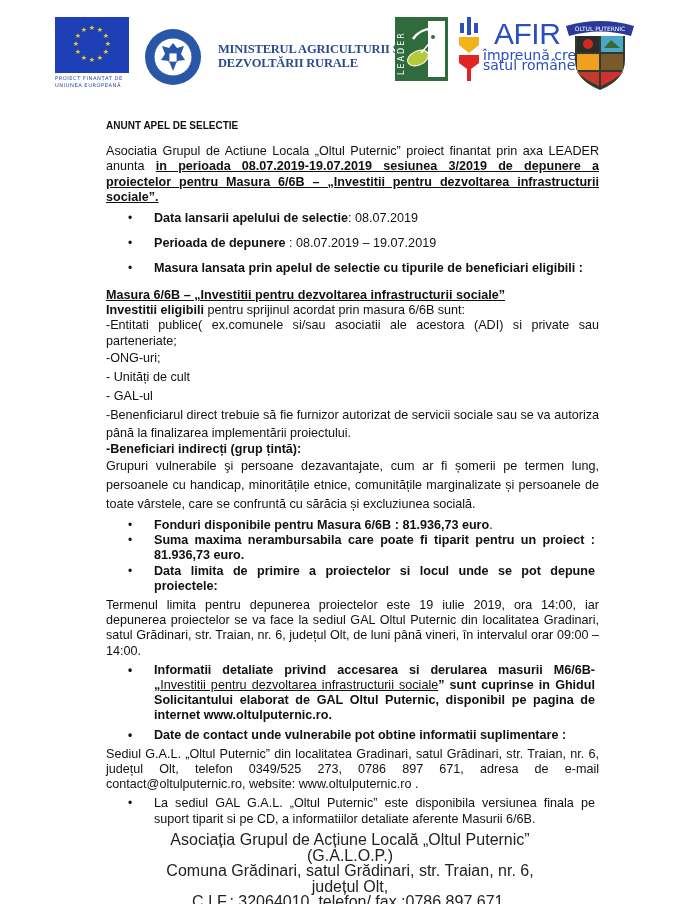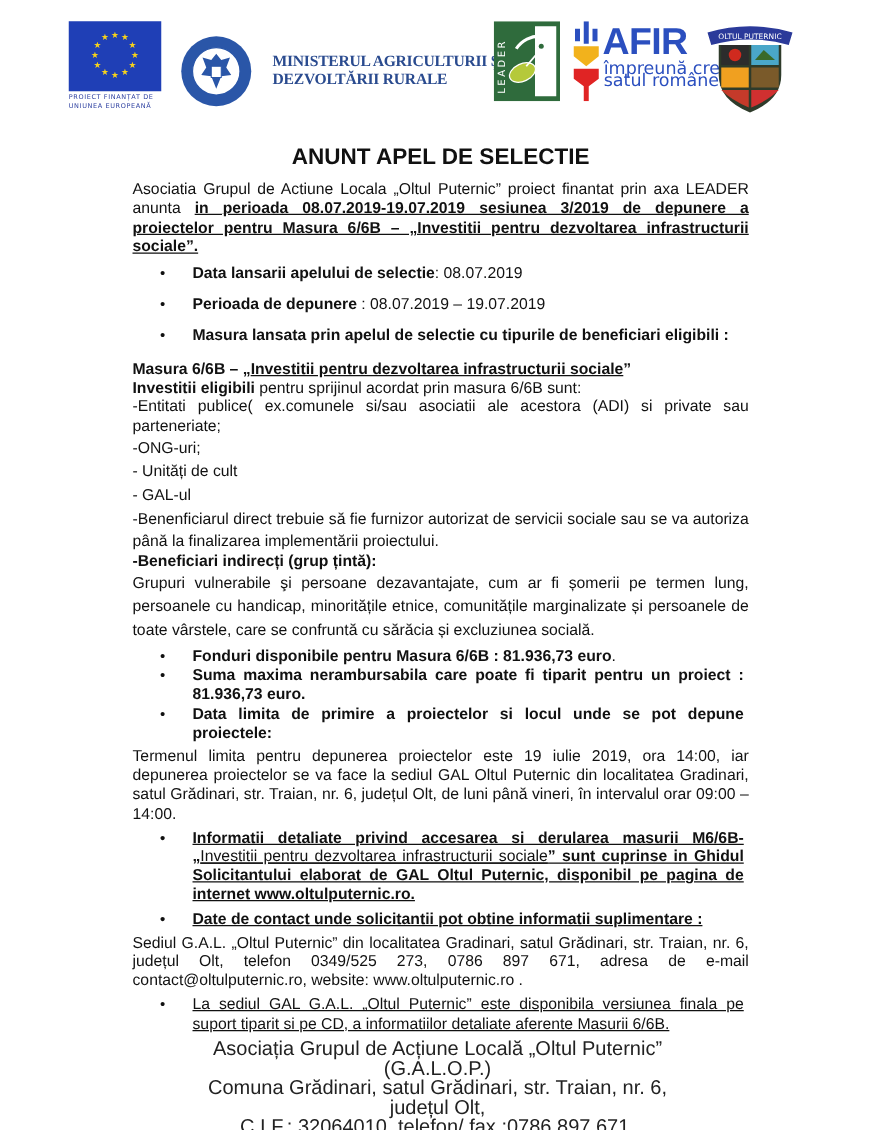--- a/index.html
+++ b/index.html
@@ -7,36 +7,36 @@
 
   
   .header { position: absolute; top: 0; left: 0; width: 696px; height: 110px; }
   .eu-logo { position: absolute; left: 55px; top: 17px; width: 74px; height: 70px; }
   .eu-flag { width: 74px; height: 56px; background: #1f3fb6; position: relative; }
   .eu-caption { font-family: "DejaVu Sans", sans-serif; font-size: 5.2px; letter-spacing: 0.5px; color: #2c3fa0; line-height: 7px; margin-top: 2px; white-space: nowrap; }
   .gov-seal { position: absolute; left: 144px; top: 28px; width: 58px; height: 58px; }
   .ministry { position: absolute; left: 218px; top: 42px; font-family: "Liberation Serif", serif; font-size: 12.5px; line-height: 14px; color: #2a4b8f; font-weight: bold; letter-spacing: -0.2px; }
   .leader-logo { position: absolute; left: 395px; top: 17px; width: 53px; height: 64px; }
   .afir-logo { position: absolute; left: 458px; top: 17px; width: 100px; height: 64px; }
-  .afir-text { position: absolute; left: 24px; top: 0px; font-family: "Liberation Sans", sans-serif; font-weight: bold; font-size: 30px; color: #2b4fbf; letter-spacing: -0.5px; line-height: 34px; }
+  .afir-text { position: absolute; left: 36px; top: 0px; font-family: "Liberation Sans", sans-serif; font-weight: normal; font-size: 30px; color: #2b4fbf; letter-spacing: -0.5px; line-height: 34px; }
   .afir-tag { position: absolute; left: 25px; top: 34px; font-family: "DejaVu Sans", sans-serif; font-size: 14px; color: #2b4fbf; line-height: 9.5px; white-space: nowrap; }
   .oltul-logo { position: absolute; left: 563px; top: 14px; width: 74px; height: 78px; }
 
   
   .doc { position: absolute; left: 106px; top: 118px; width: 493px; font-size: 12.6px; line-height: 15.2px; }
-  .title { text-align: center; font-weight: bold; font-size: 18px; margin: 0 0 11px 0; }
+  .title { text-align: left; font-weight: bold; font-size: 10px; margin: 0 0 11px 0; }
   .p { text-align: justify; margin: 0; }
   .b { font-weight: bold; }
   .u { text-decoration: underline; }
   ul.bl { margin: 4px; padding: 0 0 0 44px; list-style: none; }
   ul.bl li { position: relative; text-align: justify; }
   ul.bl li::before { content: "\2022"; position: absolute; left: -26px; top: 0; font-size: 12px; }
   .gap6 { margin-top: 6px; }
-  .gap8 { margin-top: 10px; }
-  .gap18 { margin-top: 18px; text-decoration: underline; }
+  .gap8 { margin-top: 10px; text-decoration: underline; }
+  .gap18 { margin-top: 18px; }
   .line { margin: 0; }
   .pl { line-height: 19px; }
 
   
   .footer { position: absolute; left: 150px; top: 832px; width: 400px; text-align: center; font-family: "Liberation Sans", sans-serif; font-size: 16px; line-height: 15.5px; color: #222; }
   .footer .lnk { color: #1c39d6; text-decoration: underline; }
 </style>
 </head>
 <body>
 
@@ -150,21 +150,21 @@
     <li><span class="b">Suma maxima nerambursabila care poate fi tiparit pentru un proiect : 81.936,73 euro.</span></li>
     <li><span class="b">Data limita de primire a proiectelor si locul unde se pot depune proiectele:</span></li>
   </ul>
   <p class="p">Termenul limita pentru depunerea proiectelor este 19 iulie 2019, ora 14:00, iar depunerea proiectelor se va face la sediul GAL Oltul Puternic din localitatea Gradinari, satul Grădinari, str. Traian, nr. 6, județul Olt, de luni până vineri, în intervalul orar 09:00 – 14:00.</p>
 
   <ul class="bl gap18">
     <li class="b"><span>Informatii detaliate  privind accesarea si derularea masurii  M6/6B- „</span><span class="u" style="font-weight:normal">Investitii pentru dezvoltarea infrastructurii sociale</span><span>” sunt cuprinse in Ghidul Solicitantului elaborat de GAL Oltul Puternic, disponibil pe pagina de internet www.oltulputernic.ro.</span></li>
   </ul>
 
   <ul class="bl gap18">
-    <li class="b">Date de contact unde solicitantii pot obtine informatii suplimentare :</li>
+    <li class="b">Date de contact unde vulnerabile pot obtine informatii suplimentare :</li>
   </ul>
   <p class="p">Sediul G.A.L. „Oltul Puternic” din localitatea Gradinari, satul Grădinari, str. Traian, nr. 6, județul Olt, telefon 0349/525 273, 0786 897 671, adresa de e-mail contact@oltulputernic.ro, website: www.oltulputernic.ro .</p>
 
   <ul class="bl gap18">
     <li>La sediul GAL G.A.L. „Oltul Puternic” este disponibila versiunea finala pe suport tiparit si pe CD, a informatiilor detaliate aferente Masurii 6/6B.</li>
   </ul>
 </div>
 
 <div class="footer">
   <div>Asociația Grupul de Acțiune Locală „Oltul Puternic” (G.A.L.O.P.)</div>

